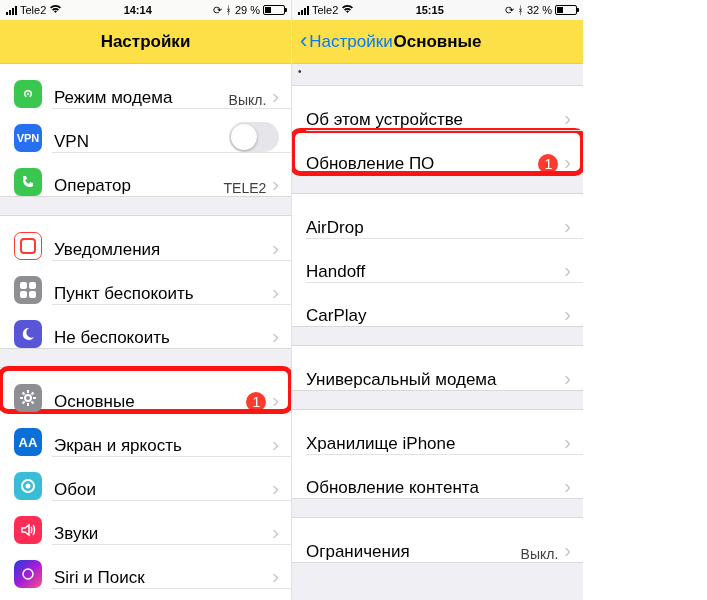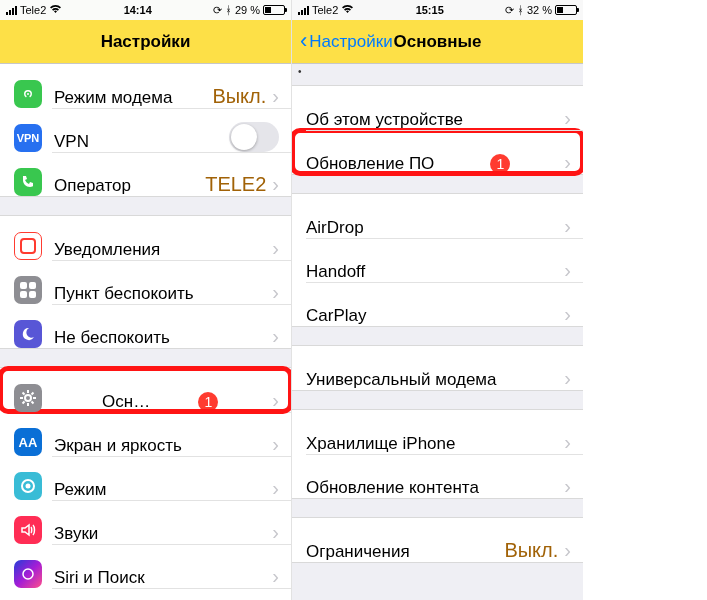--- a/index.html
+++ b/index.html
@@ -25,27 +25,27 @@
   .nav-title { position:absolute; left:0; right:0; text-align:center; font-size:17px; font-weight:600; }
   .nav-back { display:flex; align-items:center; gap:2px; color:#007aff; font-size:17px; padding:0 8px; z-index:1; }
   .nav-back .chev { font-size:22px; line-height:1; margin-top:-2px; }
 
   .group { background:#fff; margin-top:18px; border-top:1px solid #d9d9d9; border-bottom:1px solid #d9d9d9; }
   .group.tight { margin-top:0; border-top:none; }
   .row { height:44px; display:flex; align-items:flex-end; padding:0 12px 0 14px; position:relative; }
   .row + .row::before { content:""; position:absolute; top:0; left:52px; right:0; height:1px; background:#e2e2e2; }
   .r .row + .row::before { left:14px; }
   .row .label { flex:1; font-size:17px; color:#000; overflow:hidden; text-overflow:ellipsis; white-space:nowrap; }
-  .row .value { font-size:20px; color:#a16207; margin-right:6px; }
+  .row .value { font-size:14px; color:#404040; margin-right:6px; }
   .row .chev { color:#c7c7cc; font-size:20px; }
   .icon { width:28px; height:28px; border-radius:7px; margin-right:12px; display:flex; align-items:center; justify-content:center; color:#fff; font-size:16px; flex-shrink:0; position:relative; }
   .badge { background:#ff3b30; color:#fff; border-radius:10px; min-width:20px; height:20px; font-size:14px; display:flex; align-items:center; justify-content:center; margin-right:6px; padding:0 5px;}
   .switch { width:50px; height:30px; background:#e5e5ea; border-radius:15px; position:relative; }
   .switch::after{content:"";position:absolute;left:2px;top:2px;width:26px;height:26px;background:#fff;border-radius:50%;box-shadow:0 1px 3px rgba(0,0,0,.3);}
-  .hot { outline:5px solid #ff1414; outline-offset:-3px; border-radius:8px; position:relative; z-index:2;gap:48px;}
+  .hot { outline:5px solid #ff1414; outline-offset:-3px; border-radius:8px; position:relative; z-index:2;}
   .tiny-dot { font-size:10px; color:#333; padding:2px 6px; }
 
   
   .ic-hotspot { background:#39c74f; } .ic-vpn { background:#2770f0; font-size:11px; font-weight:600; }
   .ic-carrier { background:#39c74f; }
   .ic-notif { background:#fff; border:1.5px solid #ff3b30; } .ic-notif div{width:16px;height:16px;border:2px solid #ff3b30;border-radius:4px;}
   .ic-cc { background:#8e8e93; } .ic-dnd { background:#5856d6; }
   .ic-general { background:#8e8e93; } .ic-display { background:#0a6fd6; font-size:13px; font-weight:700; }
   .ic-wall { background:#39bcd6; } .ic-sound { background:#ff2d55; }
   .ic-siri { background:linear-gradient(135deg,#253dd8,#a31dd6,#ff4f8b); }
@@ -165,21 +165,21 @@
         <div class="label">Экран и яркость</div>
         <div class="chev">›</div>
       </div>
       <div class="row">
         <div class="icon ic-wall">
             <svg width="18" height="18" viewBox="0 0 18 18">
               <circle cx="9" cy="9" r="6" fill="none" stroke="#fff" stroke-width="2"></circle>
               <circle cx="9" cy="9" r="2.5" fill="#fff"></circle>
             </svg>
           </div>
-        <div class="label">Режим</div>
+        <div class="label">Обои</div>
         <div class="chev">›</div>
       </div>
       <div class="row">
         <div class="icon ic-sound">
             <svg width="16" height="16" viewBox="0 0 16 16">
               <path d="M2 6h3l4-3v10l-4-3H2Z M11 5c1 1 1 5 0 6 M13 3c2 2 2 8 0 10" fill="none" stroke="#fff" stroke-width="1.5"></path>
             </svg>
           </div>
         <div class="label">Звуки</div>
         <div class="chev">›</div>

